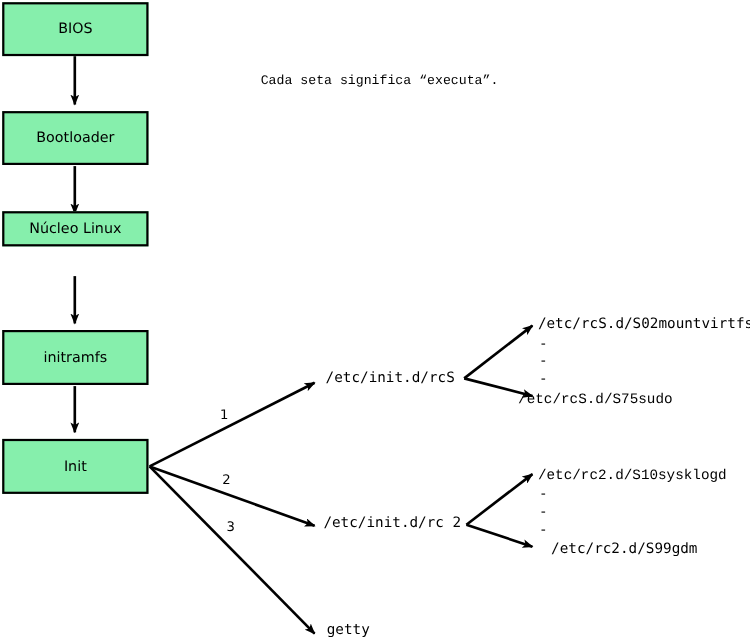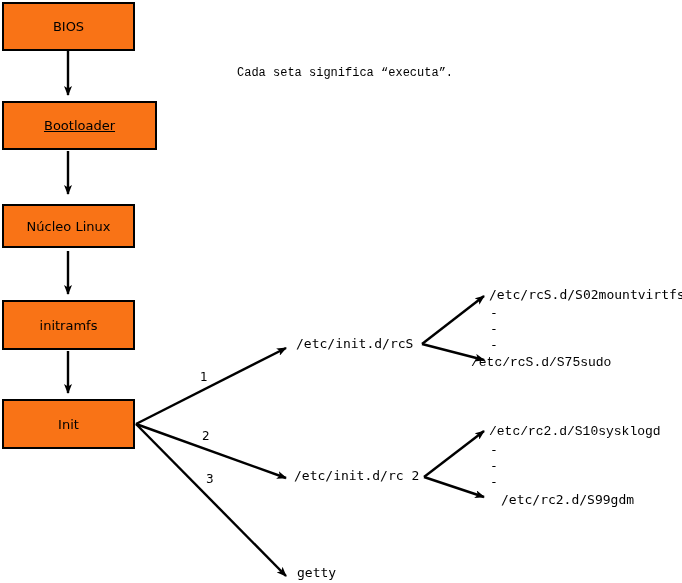--- a/index.html
+++ b/index.html
@@ -19,21 +19,21 @@
     position: absolute;
     left: 0;
     top: 0;
     width: 682px;
     height: 583px;
   }
   .node-box {
     position: absolute;
     box-sizing: border-box;
     border: 2px solid #000000;
-    background: #f97316;
+    background: #86efac;
     display: flex;
     align-items: center;
     justify-content: center;
   }
   .node-label {
     font-family: "DejaVu Sans", sans-serif;
     font-size: 13px;
     color: #000000;
     line-height: 1;
     white-space: nowrap;
@@ -93,25 +93,25 @@
     <line x1="422" y1="344" x2="484" y2="360" stroke="#000000" stroke-width="2.4" marker-end="url(#arrowhead)"></line>
 
     <line x1="424" y1="477" x2="484" y2="431" stroke="#000000" stroke-width="2.4" marker-end="url(#arrowhead)"></line>
     <line x1="424" y1="477" x2="484" y2="497" stroke="#000000" stroke-width="2.4" marker-end="url(#arrowhead)"></line>
   </svg>
 
   <div class="node-box" style="left:2px; top:2px; width:133px; height:49px;">
     <span class="node-label">BIOS</span>
   </div>
 
-  <div class="node-box" style="left:2px; top:101px; width:155px; height:49px;text-decoration:underline;">
+  <div class="node-box" style="left:2px; top:101px; width:133px; height:49px;">
     <span class="node-label">Bootloader</span>
   </div>
 
-  <div class="node-box" style="left:2px; top:204px; width:133px; height:44px;">
+  <div class="node-box" style="left:2px; top:192px; width:133px; height:32px;">
     <span class="node-label">Núcleo Linux</span>
   </div>
 
   <div class="node-box" style="left:2px; top:300px; width:133px; height:50px;">
     <span class="node-label">initramfs</span>
   </div>
 
   <div class="node-box" style="left:2px; top:399px; width:133px; height:50px;">
     <span class="node-label">Init</span>
   </div>

